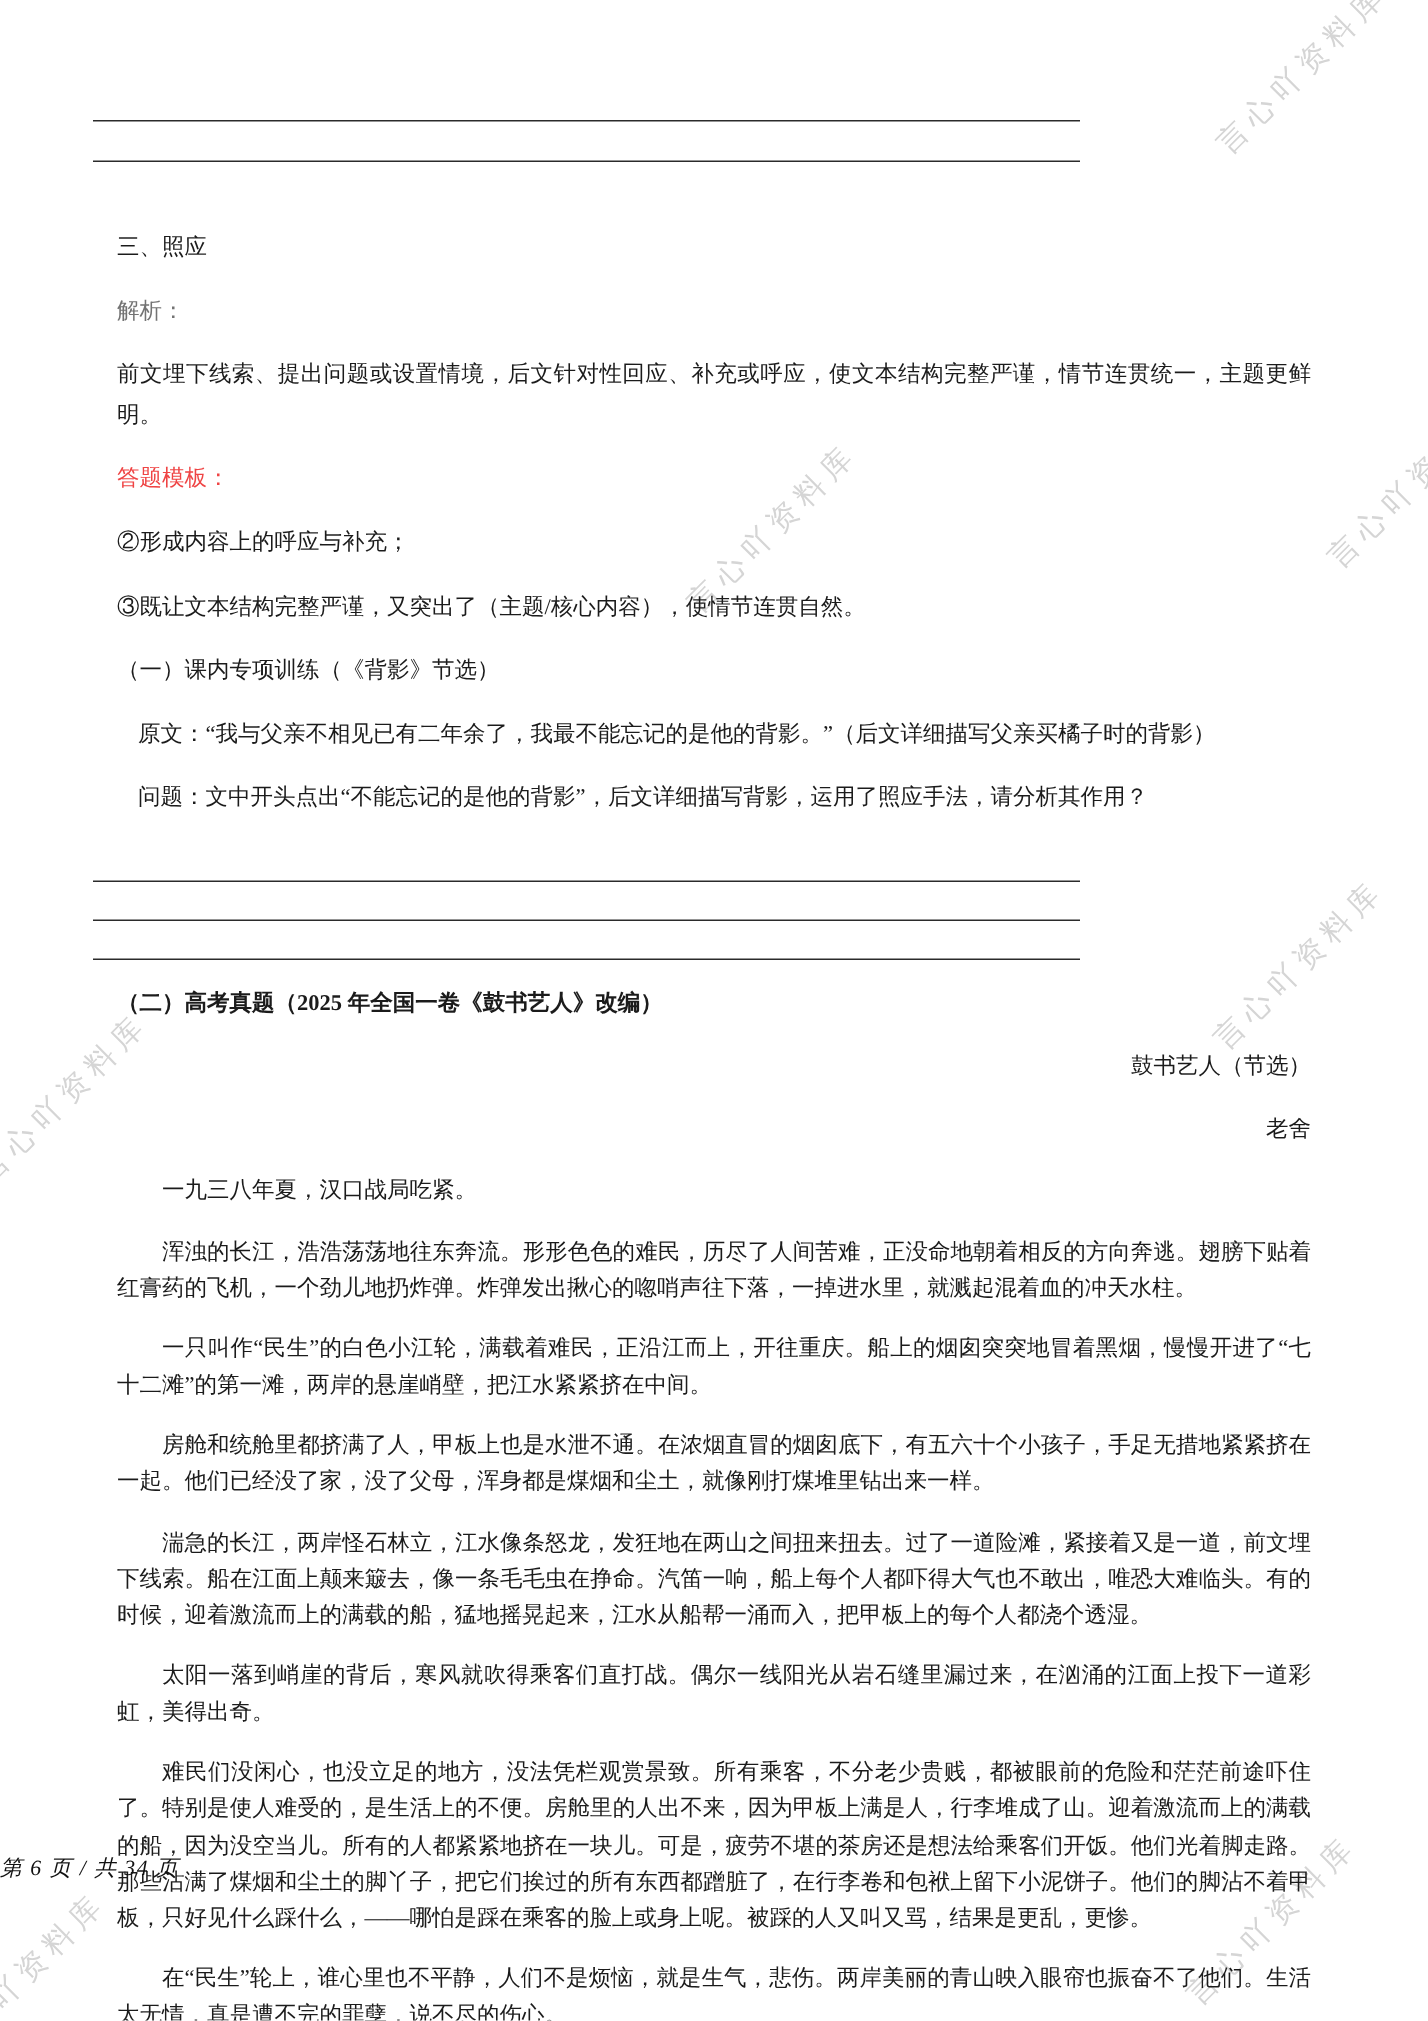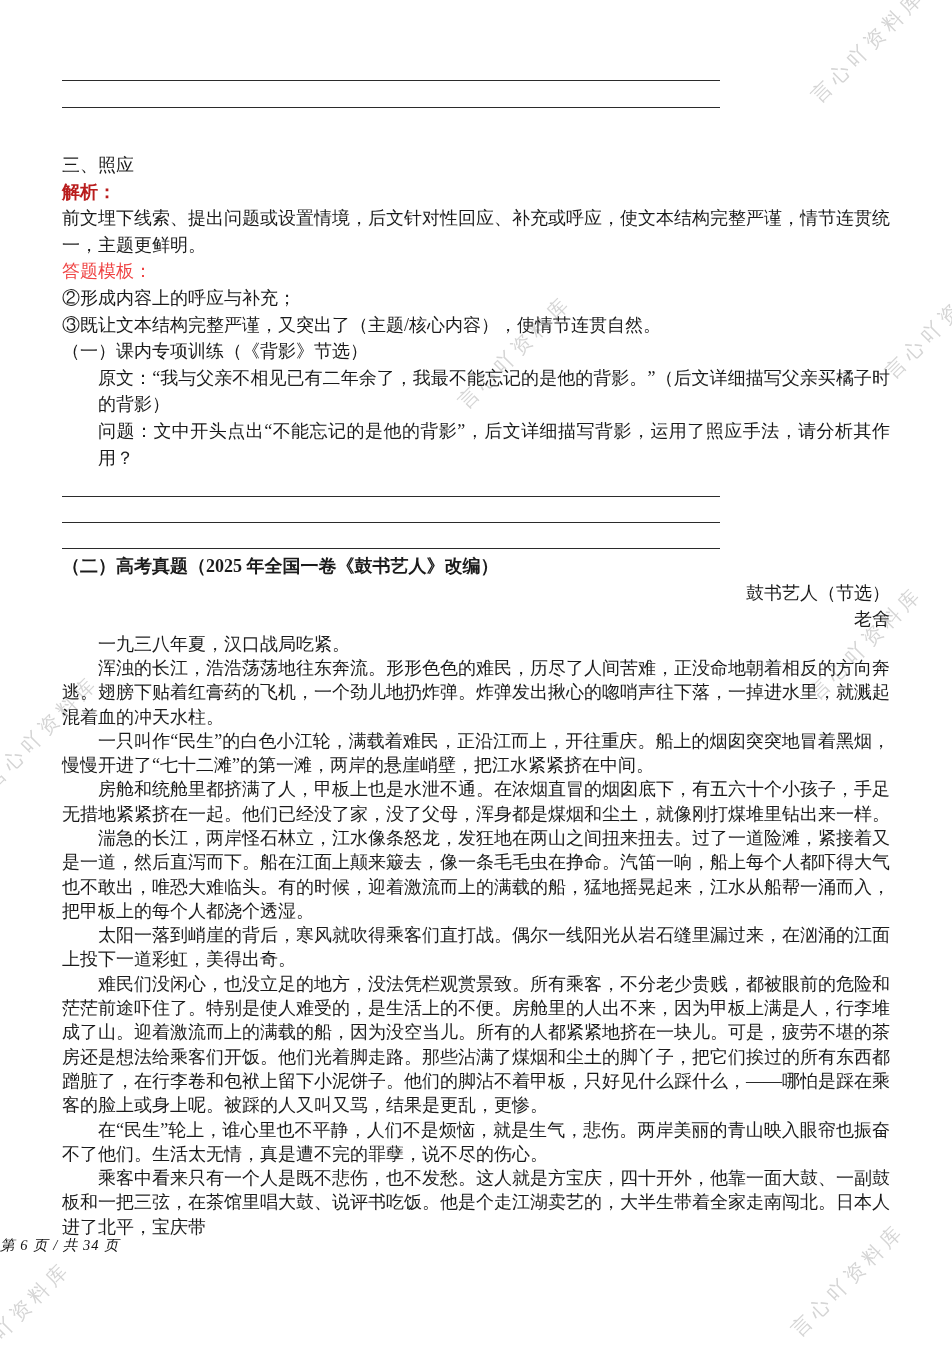--- a/index.html
+++ b/index.html
@@ -16,21 +16,21 @@
     font-size:20px;letter-spacing:5px;color:#d5d5d5;z-index:0;
   }
 
   .content{position:relative;z-index:1;}
 
   
   .ansline{width:658px;height:26px;border-bottom:1.3px solid #2b2b2b;}
   .ansgroup-top{margin-top:0;}
   .ansgroup-mid .ansline{height:25px;}
 
-  p{margin:0;font-size:18px;line-height:26.6px;text-align:justify;}
+  p{margin:16px;font-size:15px;line-height:26.6px;text-align:justify;}
   .upper{margin-top:44px;}
   .label-red{color:#e00000;}
   .label-blue{color:#2e75b6;}
   .indent1{margin-left:2em;}
 
   .passage{margin-top:4px;}
   .passage p{line-height:24.3px;text-indent:2em;}
   .passage p.noindent{text-indent:0;line-height:26.5px;font-weight:bold;}
   .passage p.center{text-align:right;text-indent:0;line-height:26px;}
 
@@ -54,21 +54,21 @@
 
   <div class="content">
 
     <div class="ansgroup-top">
       <div class="ansline"></div>
       <div class="ansline"></div>
     </div>
 
     <div class="upper">
       <p>三、照应</p>
-      <p class="label-red" style="color: #b91c1c; font-weight: bold;">解析：</p>
+      <p class="label-red" style="color: #737373;">解析：</p>
       <p>前文埋下线索、提出问题或设置情境，后文针对性回应、补充或呼应，使文本结构完整严谨，情节连贯统一，主题更鲜明。</p>
       <p class="label-blue" style="color: #ef4444;">答题模板：</p>
       <p>②形成内容上的呼应与补充；</p>
       <p>③既让文本结构完整严谨，又突出了（主题/核心内容），使情节连贯自然。</p>
       <p>（一）课内专项训练（《背影》节选）</p>
       <p class="indent1">原文：“我与父亲不相见已有二年余了，我最不能忘记的是他的背影。”（后文详细描写父亲买橘子时的背影）</p>
       <p class="indent1">问题：文中开头点出“不能忘记的是他的背影”，后文详细描写背影，运用了照应手法，请分析其作用？</p>
     </div>
 
     <div class="ansgroup-mid">
@@ -78,21 +78,21 @@
     </div>
 
     <div class="passage">
       <p class="noindent">（二）高考真题（2025 年全国一卷《鼓书艺人》改编）</p>
       <p class="center">鼓书艺人（节选）</p>
       <p class="center">老舍</p>
       <p>一九三八年夏，汉口战局吃紧。</p>
       <p>浑浊的长江，浩浩荡荡地往东奔流。形形色色的难民，历尽了人间苦难，正没命地朝着相反的方向奔逃。翅膀下贴着红膏药的飞机，一个劲儿地扔炸弹。炸弹发出揪心的唿哨声往下落，一掉进水里，就溅起混着血的冲天水柱。</p>
       <p>一只叫作“民生”的白色小江轮，满载着难民，正沿江而上，开往重庆。船上的烟囱突突地冒着黑烟，慢慢开进了“七十二滩”的第一滩，两岸的悬崖峭壁，把江水紧紧挤在中间。</p>
       <p>房舱和统舱里都挤满了人，甲板上也是水泄不通。在浓烟直冒的烟囱底下，有五六十个小孩子，手足无措地紧紧挤在一起。他们已经没了家，没了父母，浑身都是煤烟和尘土，就像刚打煤堆里钻出来一样。</p>
-      <p>湍急的长江，两岸怪石林立，江水像条怒龙，发狂地在两山之间扭来扭去。过了一道险滩，紧接着又是一道，然后直泻而下。船在江面上颠来簸去，像一条毛毛虫在挣命。汽笛一响，船上每个人都吓得大气也不敢出，唯恐大难临头。有的时候，迎着激流而上的满载的船，猛地摇晃起来，江水从船帮一涌而入，把甲板上的每个人都浇个透湿。</p>
+      <p>湍急的长江，两岸怪石林立，江水像条怒龙，发狂地在两山之间扭来扭去。过了一道险滩，紧接着又是一道，前文埋下线索。船在江面上颠来簸去，像一条毛毛虫在挣命。汽笛一响，船上每个人都吓得大气也不敢出，唯恐大难临头。有的时候，迎着激流而上的满载的船，猛地摇晃起来，江水从船帮一涌而入，把甲板上的每个人都浇个透湿。</p>
       <p>太阳一落到峭崖的背后，寒风就吹得乘客们直打战。偶尔一线阳光从岩石缝里漏过来，在汹涌的江面上投下一道彩虹，美得出奇。</p>
       <p>难民们没闲心，也没立足的地方，没法凭栏观赏景致。所有乘客，不分老少贵贱，都被眼前的危险和茫茫前途吓住了。特别是使人难受的，是生活上的不便。房舱里的人出不来，因为甲板上满是人，行李堆成了山。迎着激流而上的满载的船，因为没空当儿。所有的人都紧紧地挤在一块儿。可是，疲劳不堪的茶房还是想法给乘客们开饭。他们光着脚走路。那些沾满了煤烟和尘土的脚丫子，把它们挨过的所有东西都蹭脏了，在行李卷和包袱上留下小泥饼子。他们的脚沾不着甲板，只好见什么踩什么，——哪怕是踩在乘客的脸上或身上呢。被踩的人又叫又骂，结果是更乱，更惨。</p>
       <p>在“民生”轮上，谁心里也不平静，人们不是烦恼，就是生气，悲伤。两岸美丽的青山映入眼帘也振奋不了他们。生活太无情，真是遭不完的罪孽，说不尽的伤心。</p>
       <p>乘客中看来只有一个人是既不悲伤，也不发愁。这人就是方宝庆，四十开外，他靠一面大鼓、一副鼓板和一把三弦，在茶馆里唱大鼓、说评书吃饭。他是个走江湖卖艺的，大半生带着全家走南闯北。日本人进了北平，宝庆带</p>
     </div>
 
   </div>
 
   <div class="footer">第 6 页 / 共 34 页</div>
 </div>

